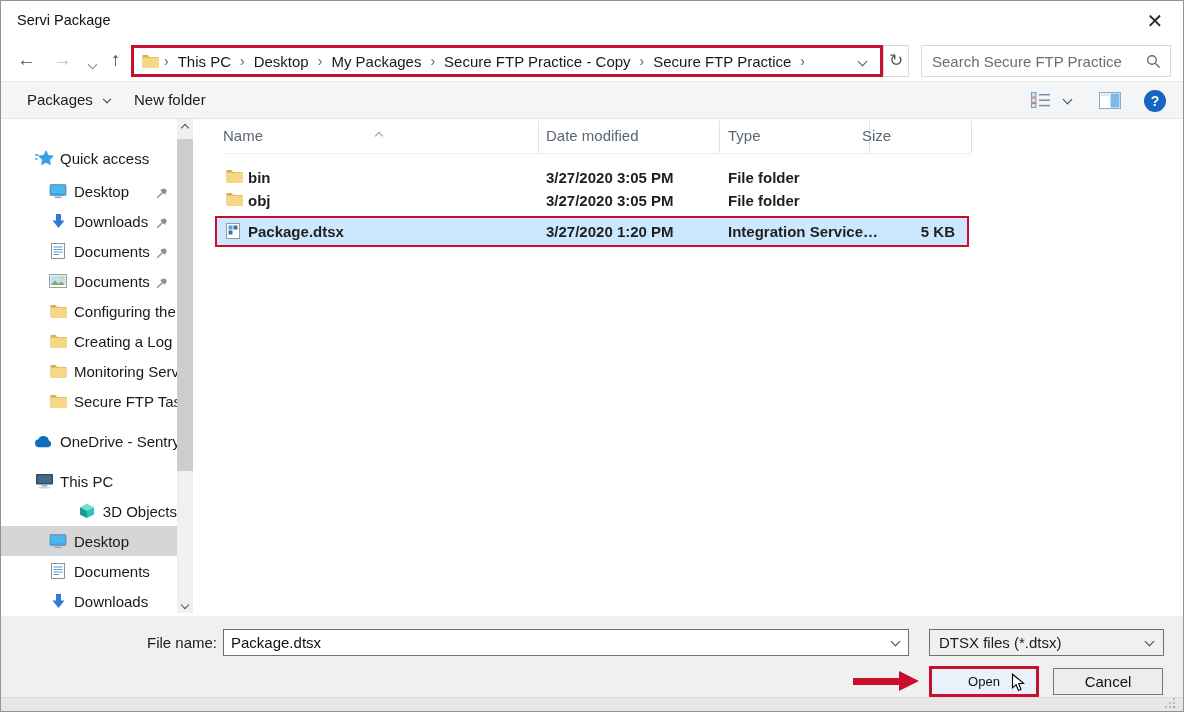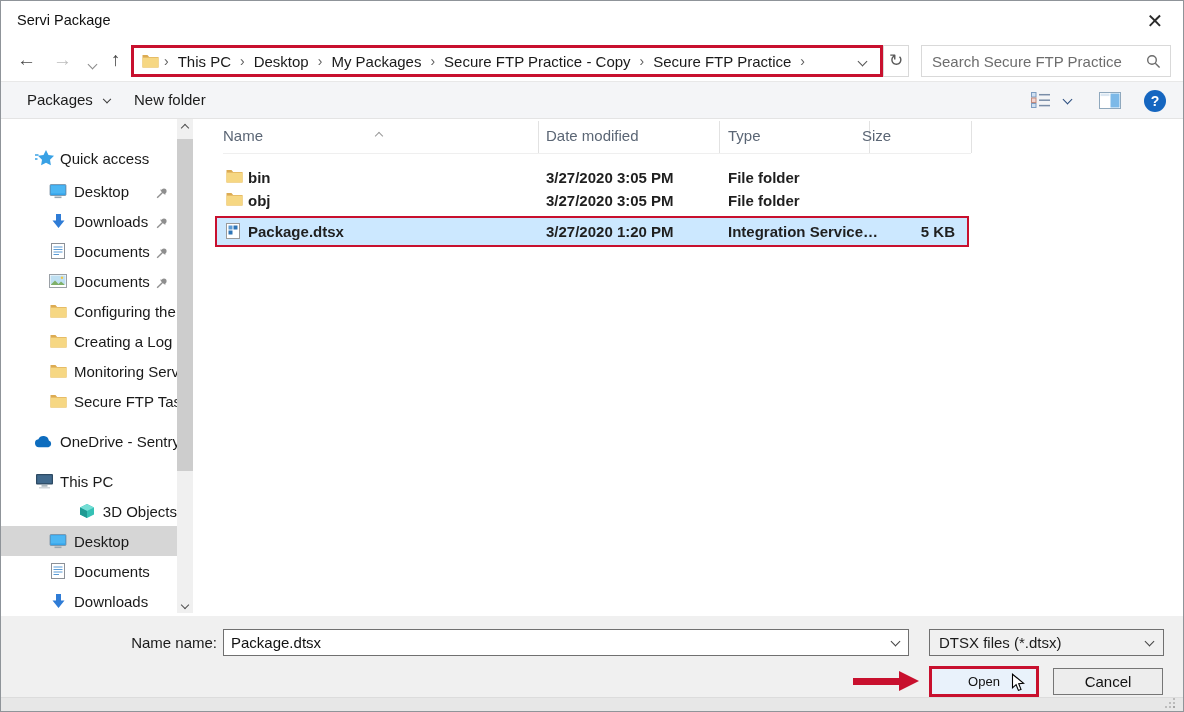--- a/index.html
+++ b/index.html
@@ -432,21 +432,21 @@
             </svg></span>
         <span class="c-name">Package.dtsx</span>
         <span class="c-date">3/27/2020 1:20 PM</span>
         <span class="c-type">Integration Service…</span>
         <span class="c-size">5 KB</span>
       </div>
     </div>
   </div>
 
   <div class="footerbar">
-    <span class="fn-label">Name name:</span>
+    <span class="fn-label">File name:</span>
 
     <div class="combo">
       <input type="text" value="Package.dtsx" style="">
       <span class="cvd"></span>
     </div>
 
     <div class="ftype">
       <span>DTSX files (*.dtsx)</span>
       <span class="cvd"></span>
     </div>

